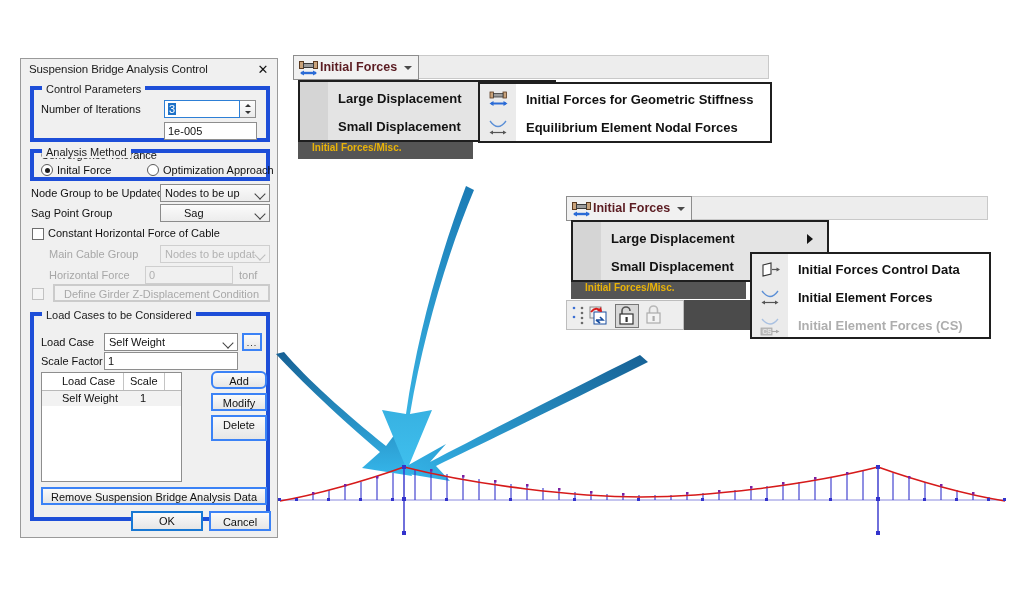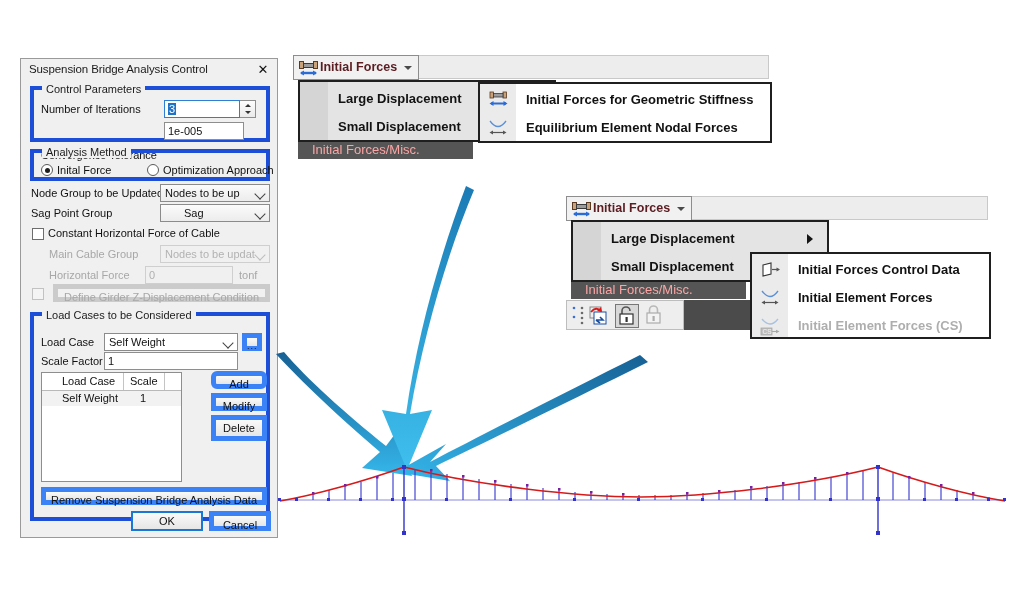--- a/index.html
+++ b/index.html
@@ -48,21 +48,21 @@
 
   .cbx{position:absolute;width:12px;height:12px;background:#fff;border:1px solid #6d6d6d;
        box-sizing:border-box;}
   .cbx.dis{border-color:#c2c2c2;background:#f4f4f4;}
 
   .radio{position:absolute;width:12px;height:12px;border-radius:50%;background:#fff;
          border:1px solid #5a5a5a;box-sizing:border-box;}
   .radio.on::after{content:"";position:absolute;left:2.5px;top:2.5px;width:5px;height:5px;
                    border-radius:50%;background:#1d1d1d;}
 
-  .btn{position:absolute;background:linear-gradient(#fafafa,#e6e6e6);border:5px solid #3b82f6;
+  .btn{position:absolute;background:linear-gradient(#fafafa,#e6e6e6);border:2px solid #3b82f6;
        box-sizing:border-box;font-size:11px;color:#111;text-align:center;cursor:default;}
   .btn.dis{color:#a8a8a8;border-color:#cbcbcb;background:#f1f1f1;}
   .btn.primary{border:2px solid #1878d4;}
   .btn.dots{font-size:9px;letter-spacing:1px;}
 
   .listbox{position:absolute;background:#fff;border:1px solid #8e8e8e;box-sizing:border-box;}
   .lb-head{position:absolute;left:0;top:0;right:0;height:17px;background:#fff;
            border-bottom:1px solid #b9b9b9;}
   .lb-head .c{position:absolute;top:2px;font-size:11px;color:#111;}
   .lb-head .divv{position:absolute;top:0;width:1px;height:17px;background:#c4c4c4;}
@@ -91,22 +91,22 @@
 
   .submenu{position:absolute;background:#ffffff;border:2px solid #1f1f1f;box-sizing:border-box;}
   .submenu .gut{position:absolute;left:0;top:0;bottom:0;width:36px;background:#ebebeb;}
   .smi{position:absolute;left:0;right:0;height:28px;}
   .smi .t{position:absolute;left:46px;top:6px;font-size:13px;font-weight:bold;color:#111;
           white-space:nowrap;}
   .smi.dis .t{color:#aeaeae;}
   .smi .ico{position:absolute;left:8px;top:4px;width:22px;height:20px;}
 
   .tabname{position:absolute;background:#555555;box-sizing:border-box;}
-  .tabname .t{position:absolute;left:14px;top:3px;font-size:13px;font-weight:normal;
-              color:#fca5a5;white-space:nowrap;}
+  .tabname .t{position:absolute;left:14px;top:3px;font-size:10px;font-weight:bold;
+              color:#eab308;white-space:nowrap;}
 
   .darkbar{position:absolute;background:#4b4b4b;}
   .tlbtn{position:absolute;box-sizing:border-box;}
 
   svg{display:block;overflow:visible;}
 </style>
 </head>
 <body>
 
 <div id="dialog" class="abs">
@@ -121,21 +121,21 @@
   </div>
   <div class="lbl" style="left:20px;top:44px;">Number of Iterations</div>
   <div class="tbox" style="left:143px;top:41px;width:76px;border:1px solid #2d7fd6;">
     <span class="sel">3</span>
   </div>
   <div class="spin" style="left:219px;top:41px;">
     <i class="up"></i>
       <i class="dn"></i>
   </div>
   <div class="lbl" style="left:20px;top:66px;margin-top:24px;">Convergence Tolerance</div>
-  <div class="tbox" style="left:143px;top:63px;width:80px;">1e-005</div>
+  <div class="tbox" style="left:143px;top:63px;width:93px;">1e-005</div>
 
   <div class="group" style="left:9px;top:90px;width:240px;height:32px;">
     <div class="glabel">Analysis Method</div>
   </div>
   <div class="radio on" style="left:20px;top:105px;"></div>
   <div class="lbl" style="left:36px;top:105px;">Inital Force</div>
   <div class="radio" style="left:126px;top:105px;"></div>
   <div class="lbl" style="left:142px;top:105px;">Optimization Approach</div>
 
   <div class="lbl" style="left:10px;top:128px;">Node Group to be Updated</div>

